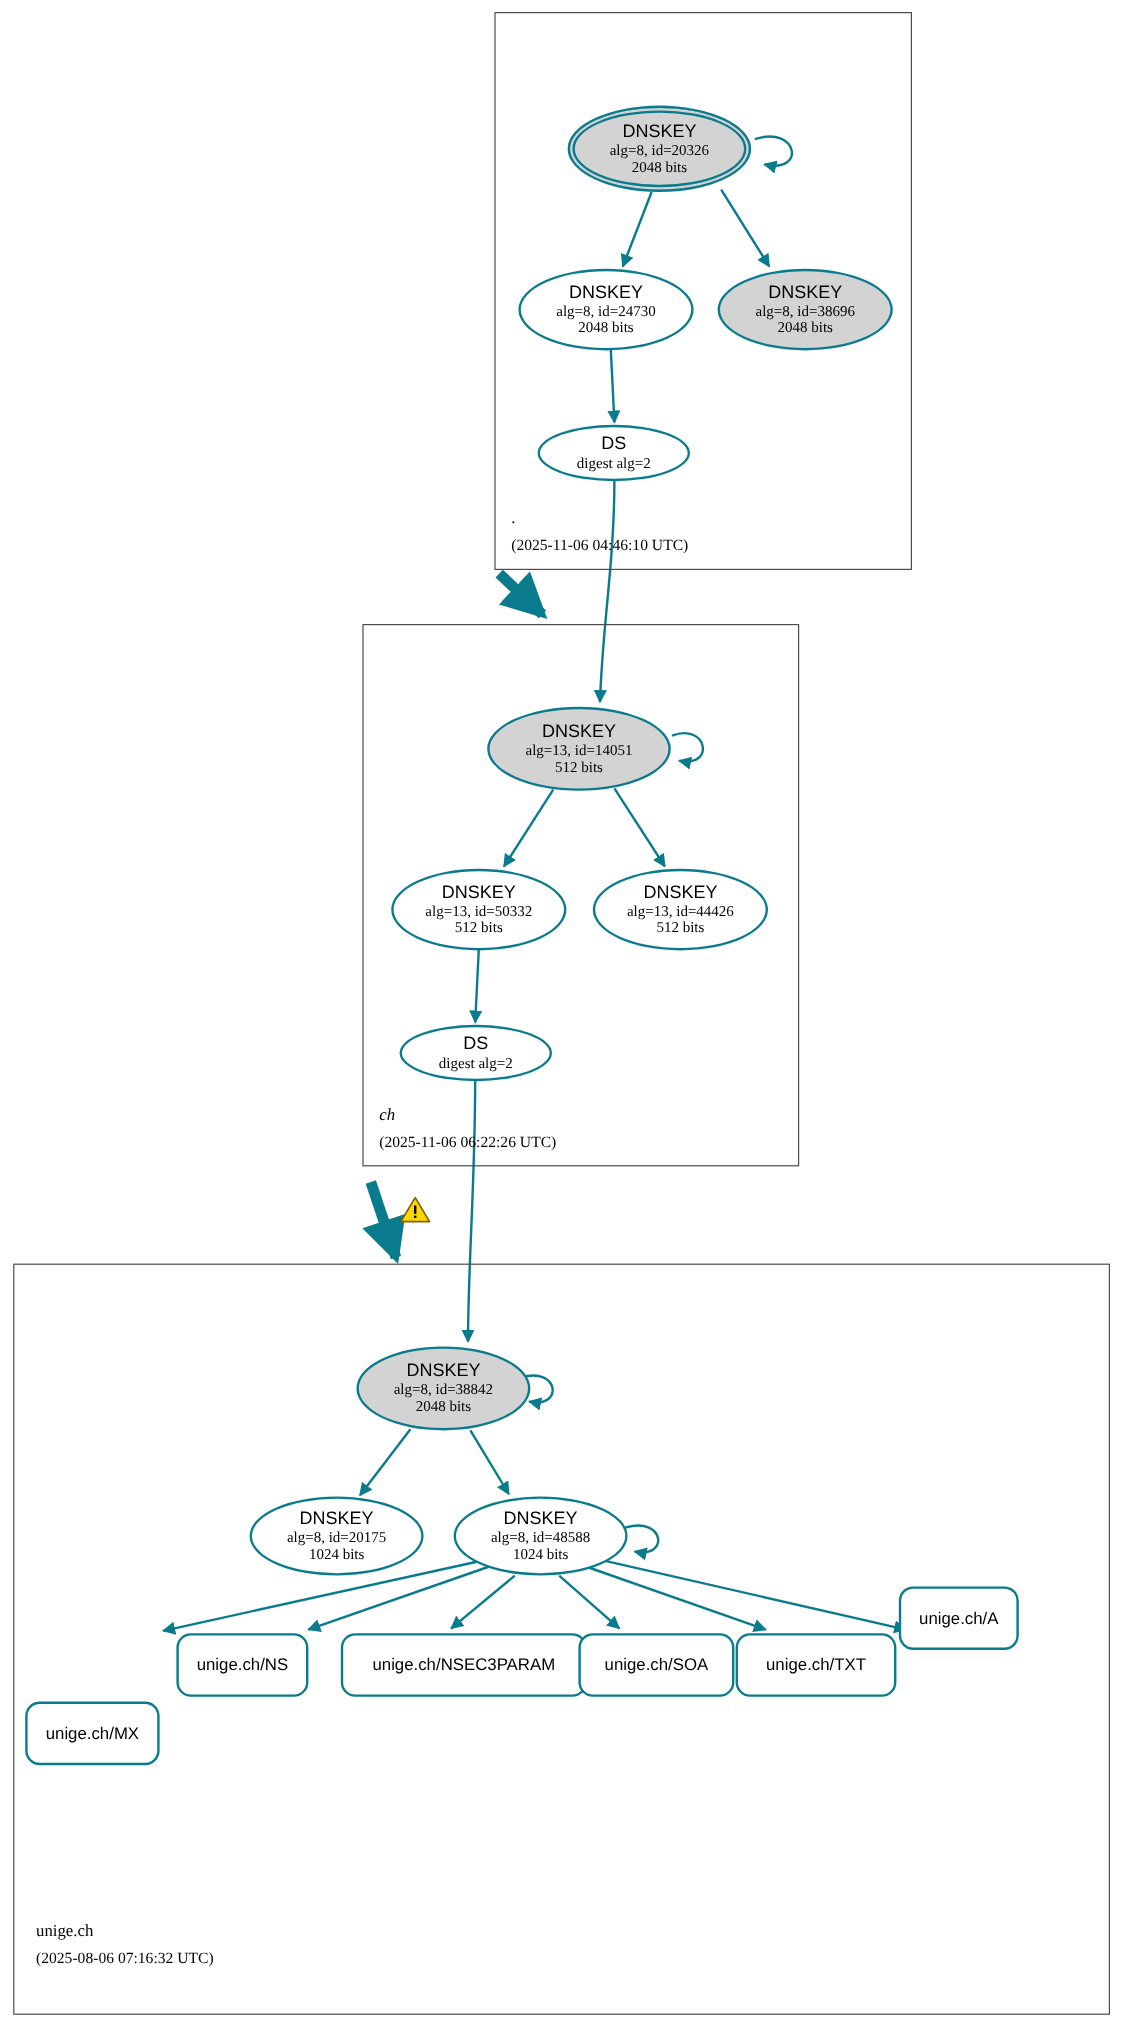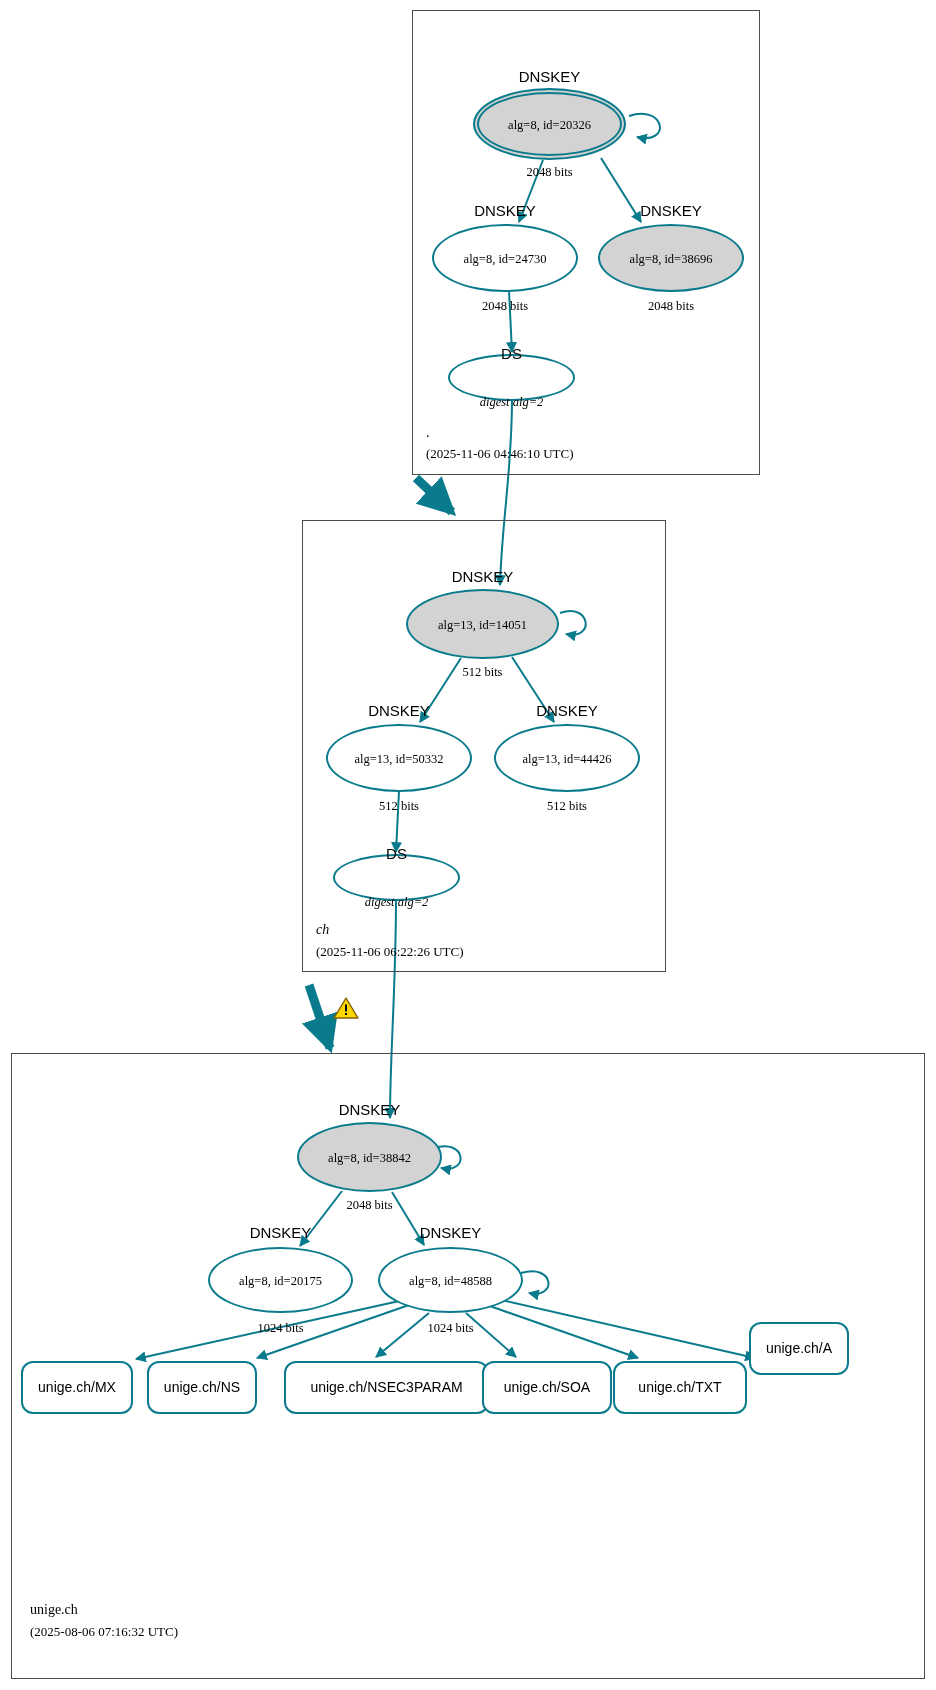--- a/index.html
+++ b/index.html
@@ -46,21 +46,20 @@
   .node {
     position: absolute;
     box-sizing: border-box;
     display: flex;
     flex-direction: column;
     align-items: center;
     justify-content: center;
     text-align: center;
     line-height: 1.12;
     color: #000000;
-    gap: 33px;
   }
   .ellipse {
     border: 2px solid #0a7b8c;
     border-radius: 50%;
     background: #ffffff;
   }
   .ellipse.shaded {
     background: #d3d3d3;
   }
   .ellipse.double {
@@ -82,21 +81,20 @@
     font-family: "Liberation Serif", serif;
     font-size: 12.5px;
   }
   .node.ds .t1 {
     font-family: "Liberation Sans", sans-serif;
     font-size: 15px;
   }
   .node.ds .t2 {
     font-family: "Liberation Serif", serif;
     font-size: 12.5px;
-    font-style: italic;
   }
   .rrset .t1 {
     font-family: "Liberation Sans", sans-serif;
     font-size: 14px;
   }
   .warn-icon {
     position: absolute;
     width: 26px;
     height: 24px;
   }
@@ -234,21 +232,21 @@
     <div class="t2">alg=8, id=20175</div>
     <div class="t3">1024 bits</div>
   </div>
 
   <div class="node ellipse" style="left:378px; top:1247px; width:145px; height:66px;">
     <div class="t1">DNSKEY</div>
     <div class="t2">alg=8, id=48588</div>
     <div class="t3">1024 bits</div>
   </div>
 
-  <div class="node rrset" style="left:21px; top:1361px; width:112px; height:53px;">
+  <div class="node rrset" style="left:21px; top:1418px; width:112px; height:53px;">
     <div class="t1">unige.ch/MX</div>
   </div>
   <div class="node rrset" style="left:147px; top:1361px; width:110px; height:53px;">
     <div class="t1">unige.ch/NS</div>
   </div>
   <div class="node rrset" style="left:284px; top:1361px; width:205px; height:53px;">
     <div class="t1">unige.ch/NSEC3PARAM</div>
   </div>
   <div class="node rrset" style="left:482px; top:1361px; width:130px; height:53px;">
     <div class="t1">unige.ch/SOA</div>

